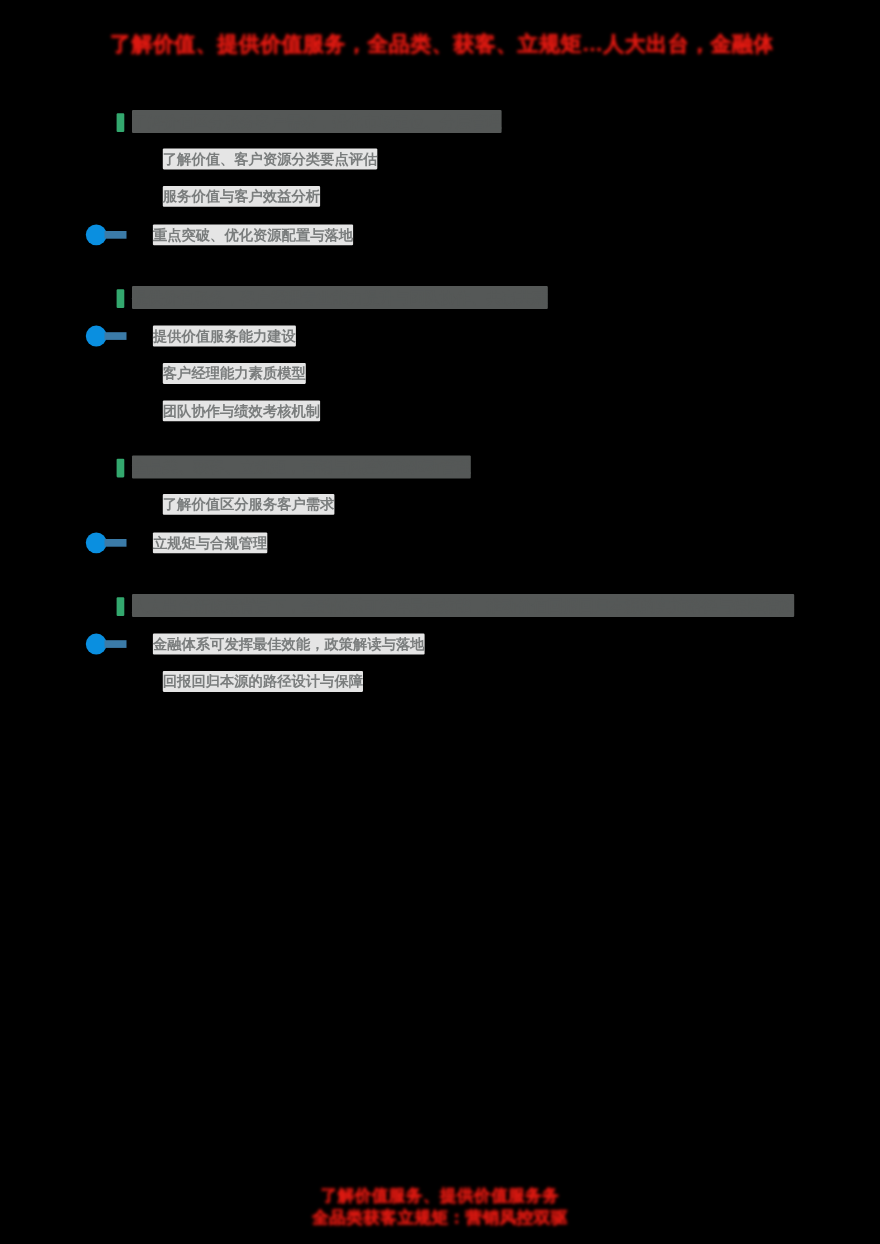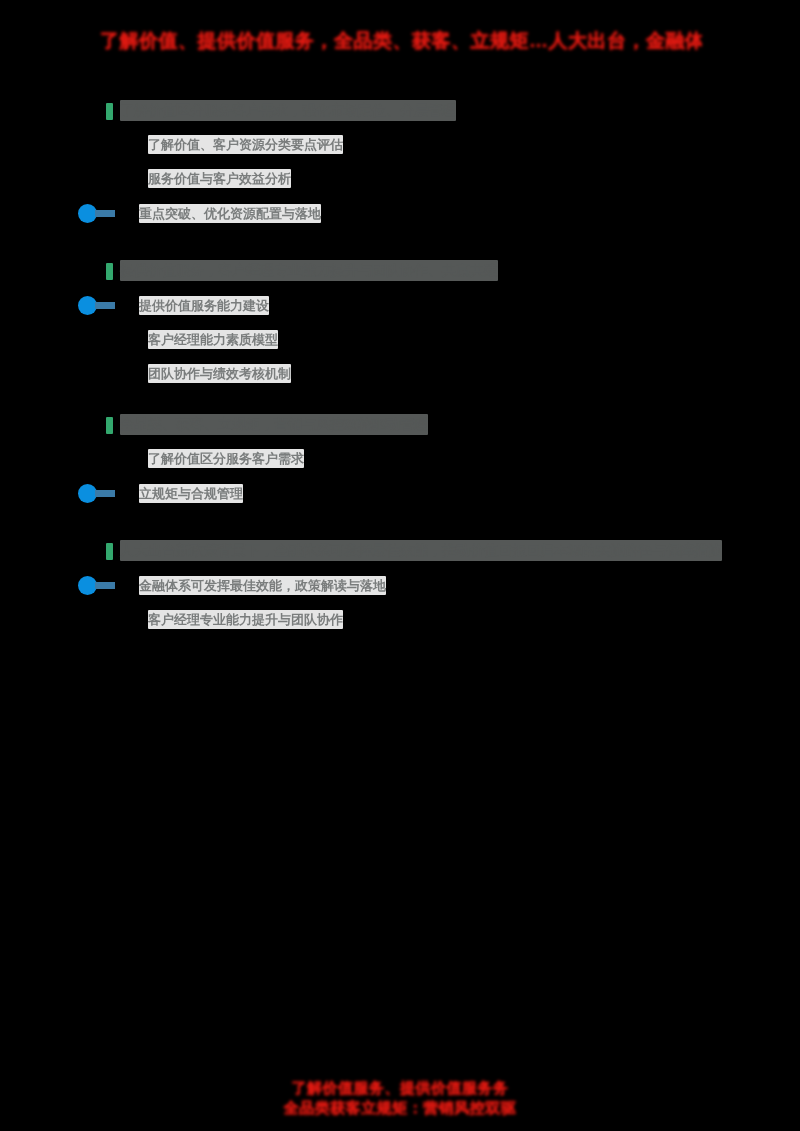--- a/index.html
+++ b/index.html
@@ -225,21 +225,21 @@
       <span class="heading-text wrap">人大出台新政策背景下，金融体系可发挥最佳效能，推动价值回报回归本源的实施路径与保障措施</span>
     </div>
     <div class="item bulleted">
       <span class="blue-bullet">
         <span class="dot"></span>
         <span class="stem"></span>
       </span>
       <span class="item-text">金融体系可发挥最佳效能，政策解读与落地</span>
     </div>
     <div class="item">
-      <span class="item-text">客户经理专业能力提升与团队协作</span>
+      <span class="item-text">回报回归本源的路径设计与保障</span>
     </div>
   </div>
 
 </div>
 
 <div class="footer">
   <span class="footer-line">了解价值服务、提供价值服务务</span>
   <span class="footer-line">全品类获客立规矩：营销风控双驱</span>
 </div>
 

